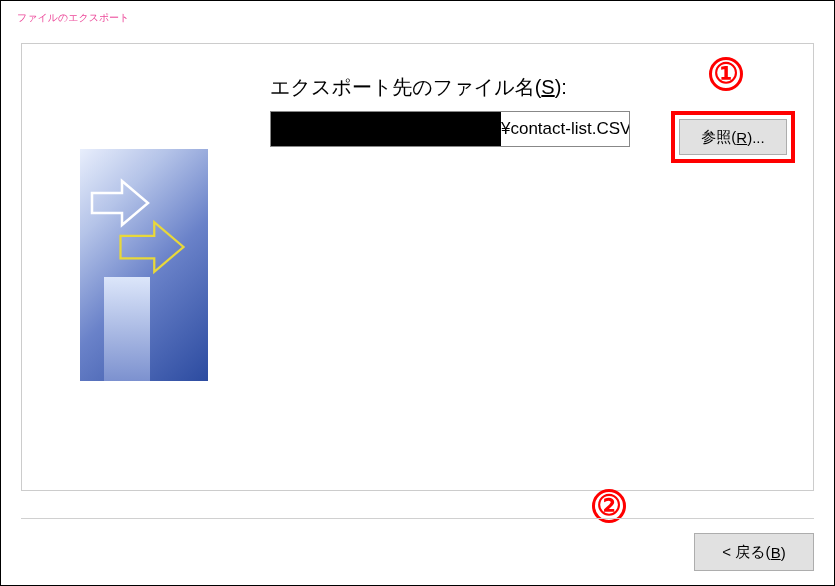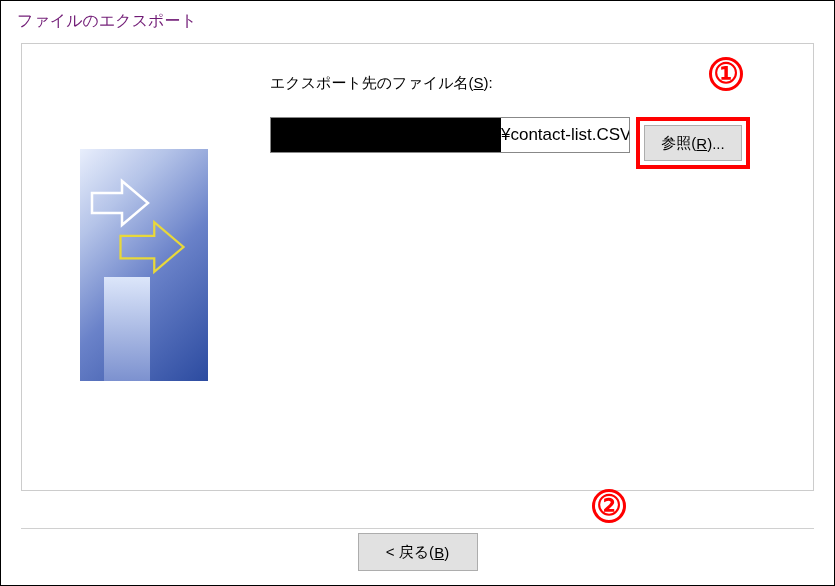--- a/index.html
+++ b/index.html
@@ -7,22 +7,22 @@
       font-family: "Meiryo", "Yu Gothic UI", sans-serif;
       font-size: 14px;
       background: #fff;
       width: 835px;
       height: 586px;
       position: relative;
       border: 1px solid #000;
     }
     .title-bar {
       padding: 10px 16px 8px 16px;
-      font-size: 16px;
-      color: #701a75;
+      font-size: 10px;
+      color: #ec4899;
     }
     .content-panel {
       position: absolute;
       left: 20px;
       top: 42px;
       right: 20px;
       height: 448px;
       border: 1px solid #ccc;
       background: #fff;
     }
@@ -51,30 +51,31 @@
       width: 46px; height: 104px;
       background: linear-gradient(180deg, #dce6fa, #7c91cf);
     }
     .form-area {
       position: absolute;
       left: 248px;
       top: 30px;
       right: 18px;
     }
     .field-label {
-      font-size: 15px;
+      font-size: 20px;
       color: #000;
-      margin-bottom: 24px;
+      margin-bottom: 10px;
     }
     .field-label .mnemonic,
     .btn .mnemonic { text-decoration: underline; }
     .field-row {
       display: flex;
       align-items: stretch;
       gap: 0;
+      justify-content: space-between;
     }
     .file-input {
       flex: 0 0 360px;
       height: 36px;
       border: 1px solid #888;
       background: #fff;
       position: relative;
       display: flex;
       align-items: center;
       overflow: hidden;
@@ -127,26 +128,25 @@
       align-items: center;
       justify-content: center;
       line-height: 1;
     }
     .footer {
       position: absolute;
       left: 20px;
       right: 20px;
       bottom: 14px;
       border-top: 1px solid #d0d0d0;
-      padding-top: 4px;
+      padding-top: 14px;
       display: flex;
       justify-content: flex-end;
       gap: 12px;
       align-items: center;
-      flex-direction: column;
     }
     .footer .btn {
       width: 120px;
       height: 38px;
     }
     #annot1 { left: 708px; top: 56px; }
     #annot2 { left: 591px; top: 488px; }
   </style>
 </head>
 <body>
@@ -169,21 +169,21 @@
     <div class="field-label">
       <span>エクスポート先のファイル名(</span><span class="mnemonic">S</span><span>):</span>
     </div>
     <div class="field-row">
       <div class="file-input">
         <div class="redact"></div>
         <span class="visible-text">¥contact-list.CSV</span>
       </div>
       <div class="browse-wrap">
         <span class="highlight-red">
-          <button class="btn" style="width:98px">
+          <button class="btn" style="width:108px">
             <span>参照(</span>
               <span class="mnemonic">R</span>
               <span>)...</span>
           </button>
         </span>
       </div>
     </div>
   </div>
 </div>
 

